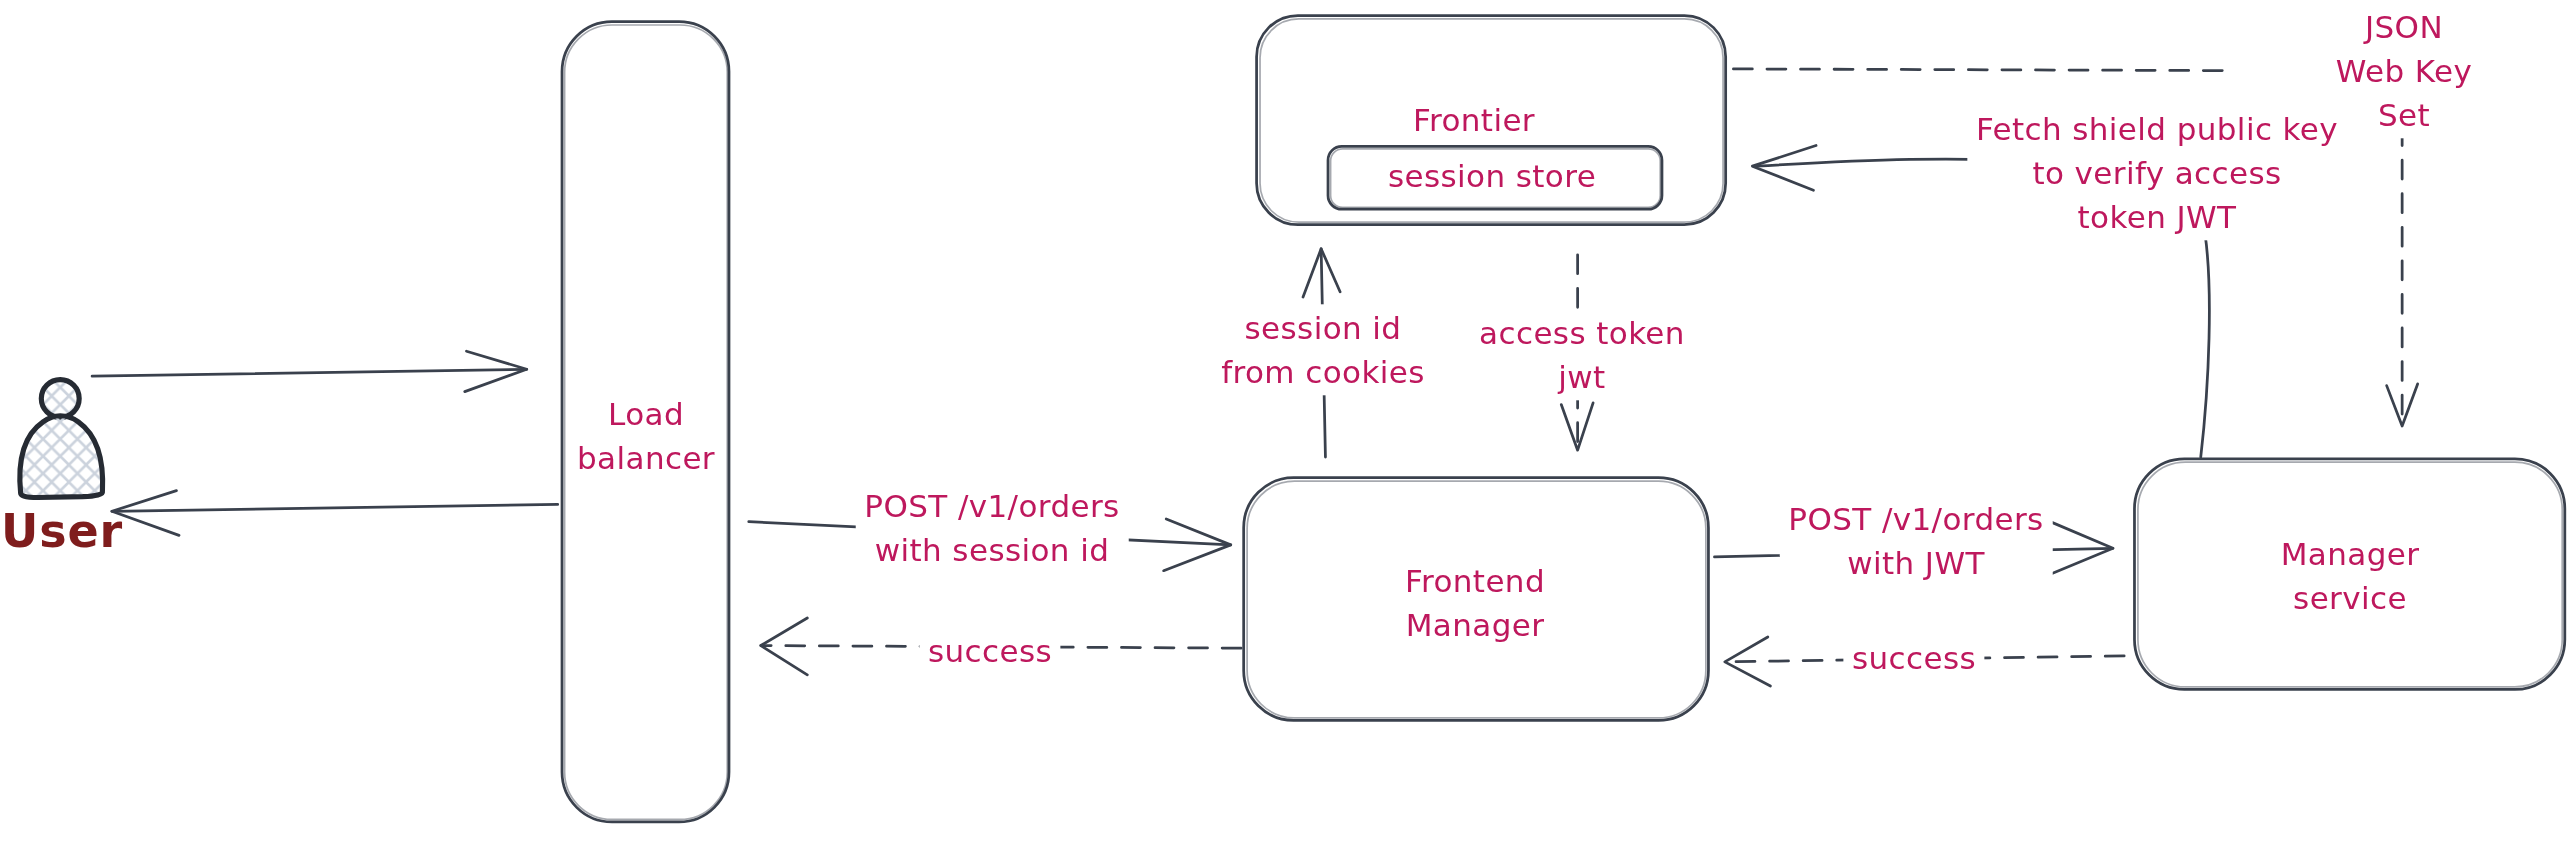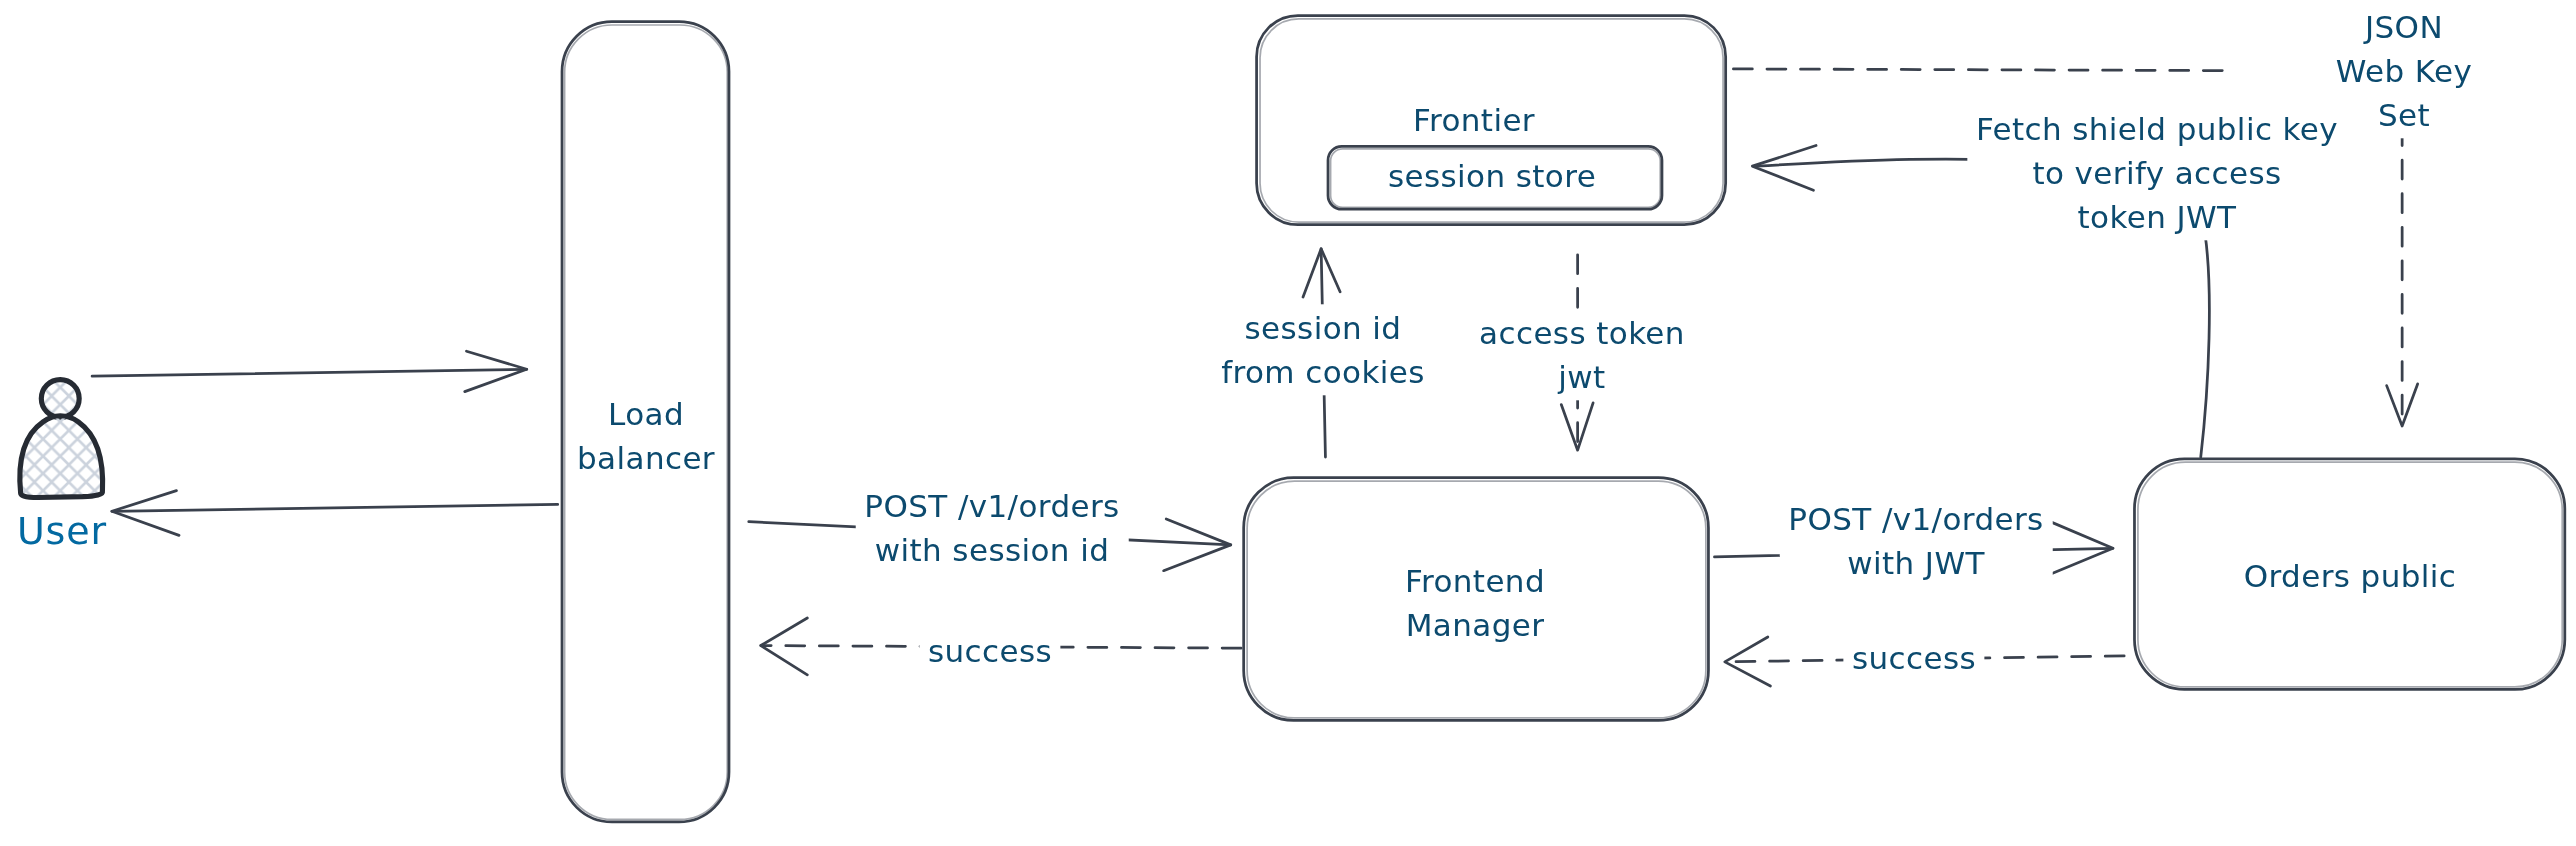--- a/index.html
+++ b/index.html
@@ -1,24 +1,24 @@
 <!DOCTYPE html>
 <html style="font-size:13.8px"><head>
 <meta charset="utf-8">
 <style>
   html,body{margin:0;padding:0;background:#ffffff;}
   .stage{position:relative;width:2576px;height:847px;background:#ffffff;overflow:hidden;
          font-family:"DejaVu Sans","Liberation Sans",sans-serif;}
   .stage svg{position:absolute;left:0;top:0;}
-  .lbl{position:absolute;transform:translate(-50%,-50%);color:#0c4a6e;
+  .lbl{position:absolute;transform:translate(-50%,-50%);color:#be185d;
        font-size:31px;line-height:1.42;text-align:center;white-space:pre-line;
        letter-spacing:0.4px;}
   .edge-lbl{background:#ffffff;padding:1.7px 8.6px;}
   .node-lbl{background:transparent;}
-  .user-lbl{font-size:38px;font-weight:normal;color:#0369a1;letter-spacing:0.9px;}
+  .user-lbl{font-size:46px;font-weight:bold;color:#7f1d1d;letter-spacing:0.9px;}
 </style>
 </head>
 <body>
 
 <div class="stage">
 
   <svg width="2576" height="847" viewBox="0 0 2993 984">
     <defs>
       <pattern id="xhatch" patternUnits="userSpaceOnUse" width="20" height="20">
         <path d="M0,20 L20,0" stroke="#ccd3dd" stroke-width="3" fill="none"></path>
@@ -89,21 +89,21 @@
       <path d="M2773,448 L2791,495 L2809,446"></path>
     </g>
   </svg>
 
   <div class="lbl node-lbl" style="left:646px;top:436px;">Load
 balancer</div>
   <div class="lbl node-lbl" style="left:1474px;top:120px;">Frontier</div>
   <div class="lbl node-lbl" style="left:1475px;top:603px;">Frontend
 Manager</div>
   <div class="lbl node-lbl" style="left:1492px;top:176px;">session store</div>
-  <div class="lbl node-lbl" style="left:2350px;top:576px;">Orders public</div>
+  <div class="lbl node-lbl" style="left:2350px;top:576px;">Manager service</div>
   <div class="lbl node-lbl user-lbl" style="left:62px;top:532px;">User</div>
 
   <div class="lbl edge-lbl" style="left:992px;top:528px;">POST /v1/orders
 with session id</div>
   <div class="lbl edge-lbl" style="left:990px;top:651px;">success</div>
   <div class="lbl edge-lbl" style="left:1323px;top:350px;">session id
 from cookies</div>
   <div class="lbl edge-lbl" style="left:1582px;top:355px;">access token
 jwt</div>
   <div class="lbl edge-lbl" style="left:1916px;top:541px;">POST /v1/orders

